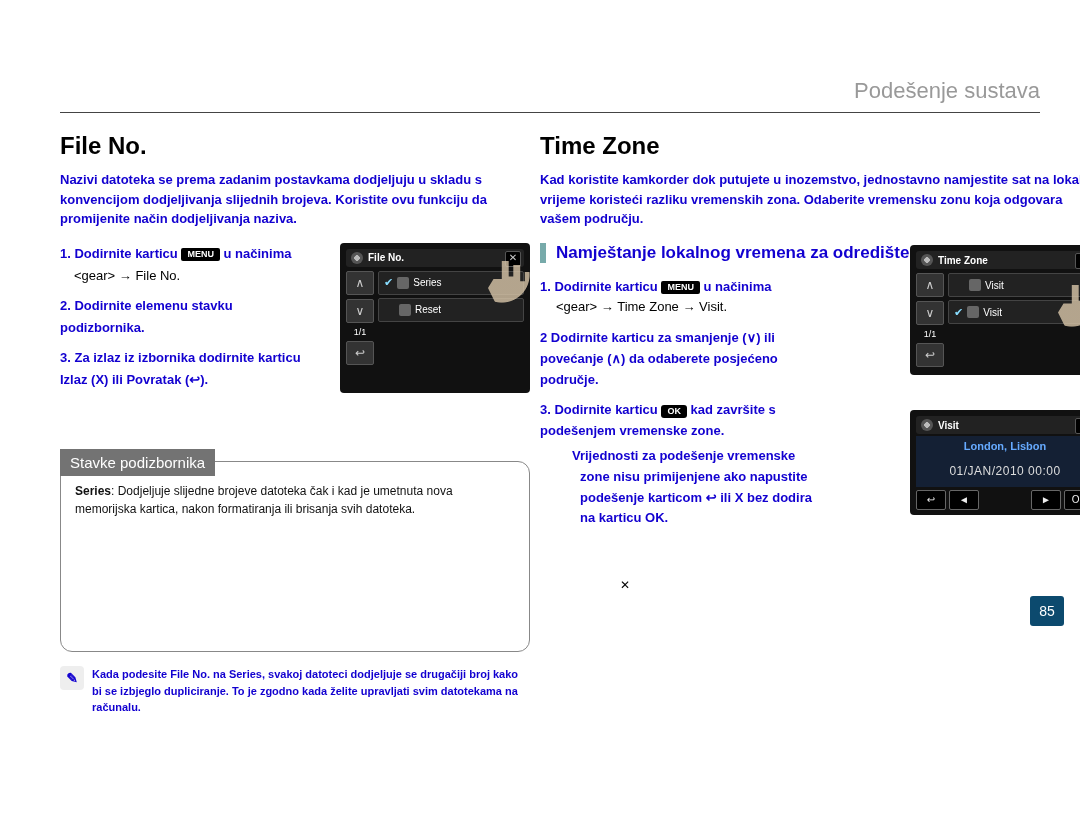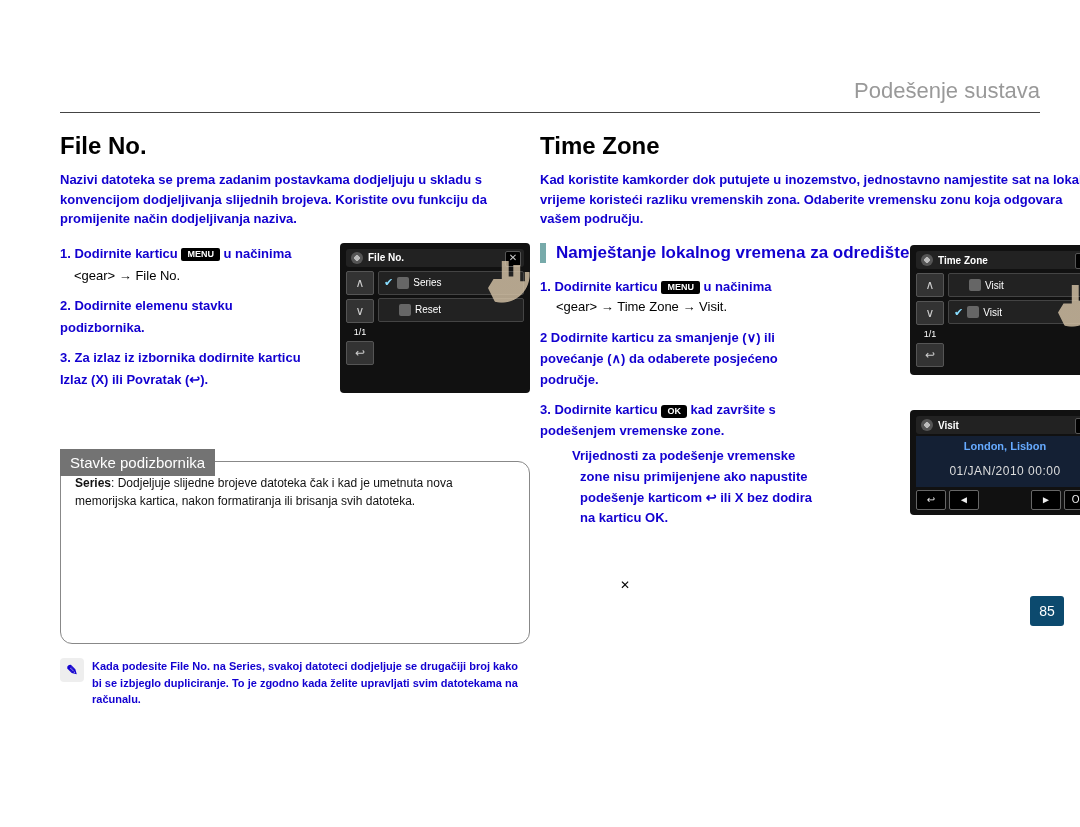--- a/index.html
+++ b/index.html
@@ -104,21 +104,21 @@
     padding: 5px 10px;
     font-size: 15px;
     margin-top: 50px;
     clear: both;
   }
   .sub-items-box {
     border: 1px solid #888;
     border-radius: 12px;
     min-height: 155px;
     margin-top: -15px;
-    padding: 12px 14px 14px 14px;
+    padding: 20px 14px 14px 14px;
     font-size: 12px;
     color: #111;
     line-height: 1.5;
   }
   .sub-item-row {
     margin-bottom: 8px;
   }
   .note-row {
     display: flex;
     gap: 8px;

